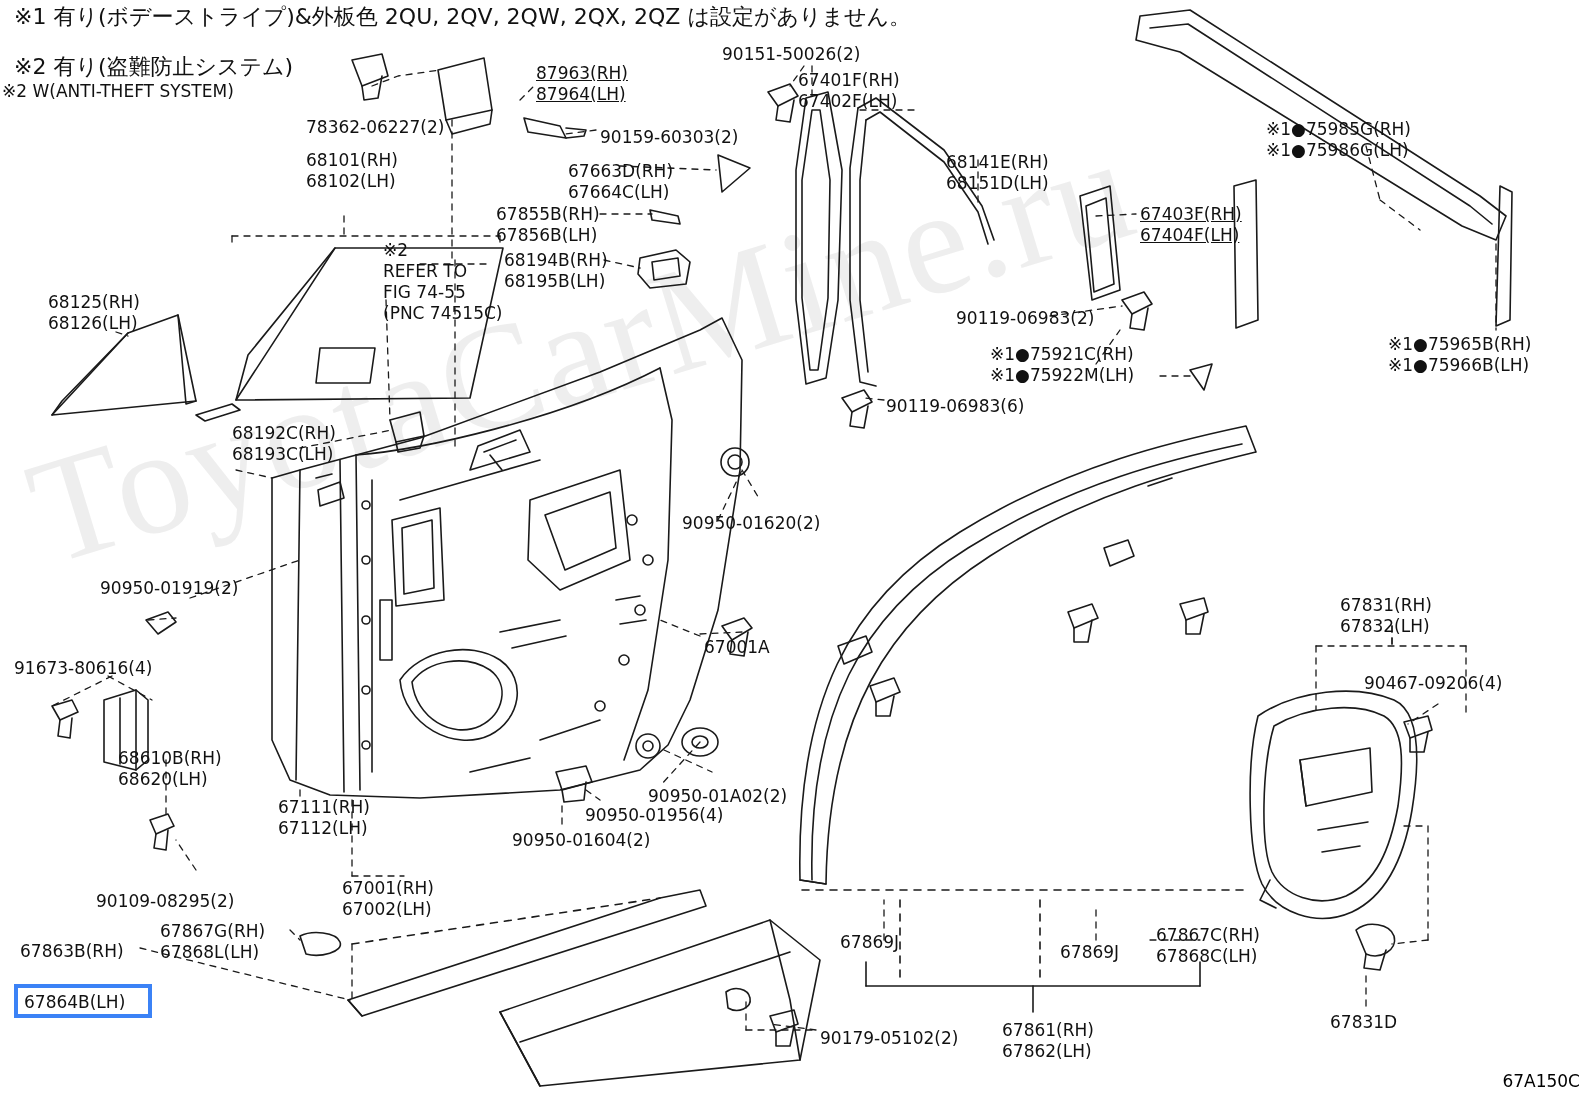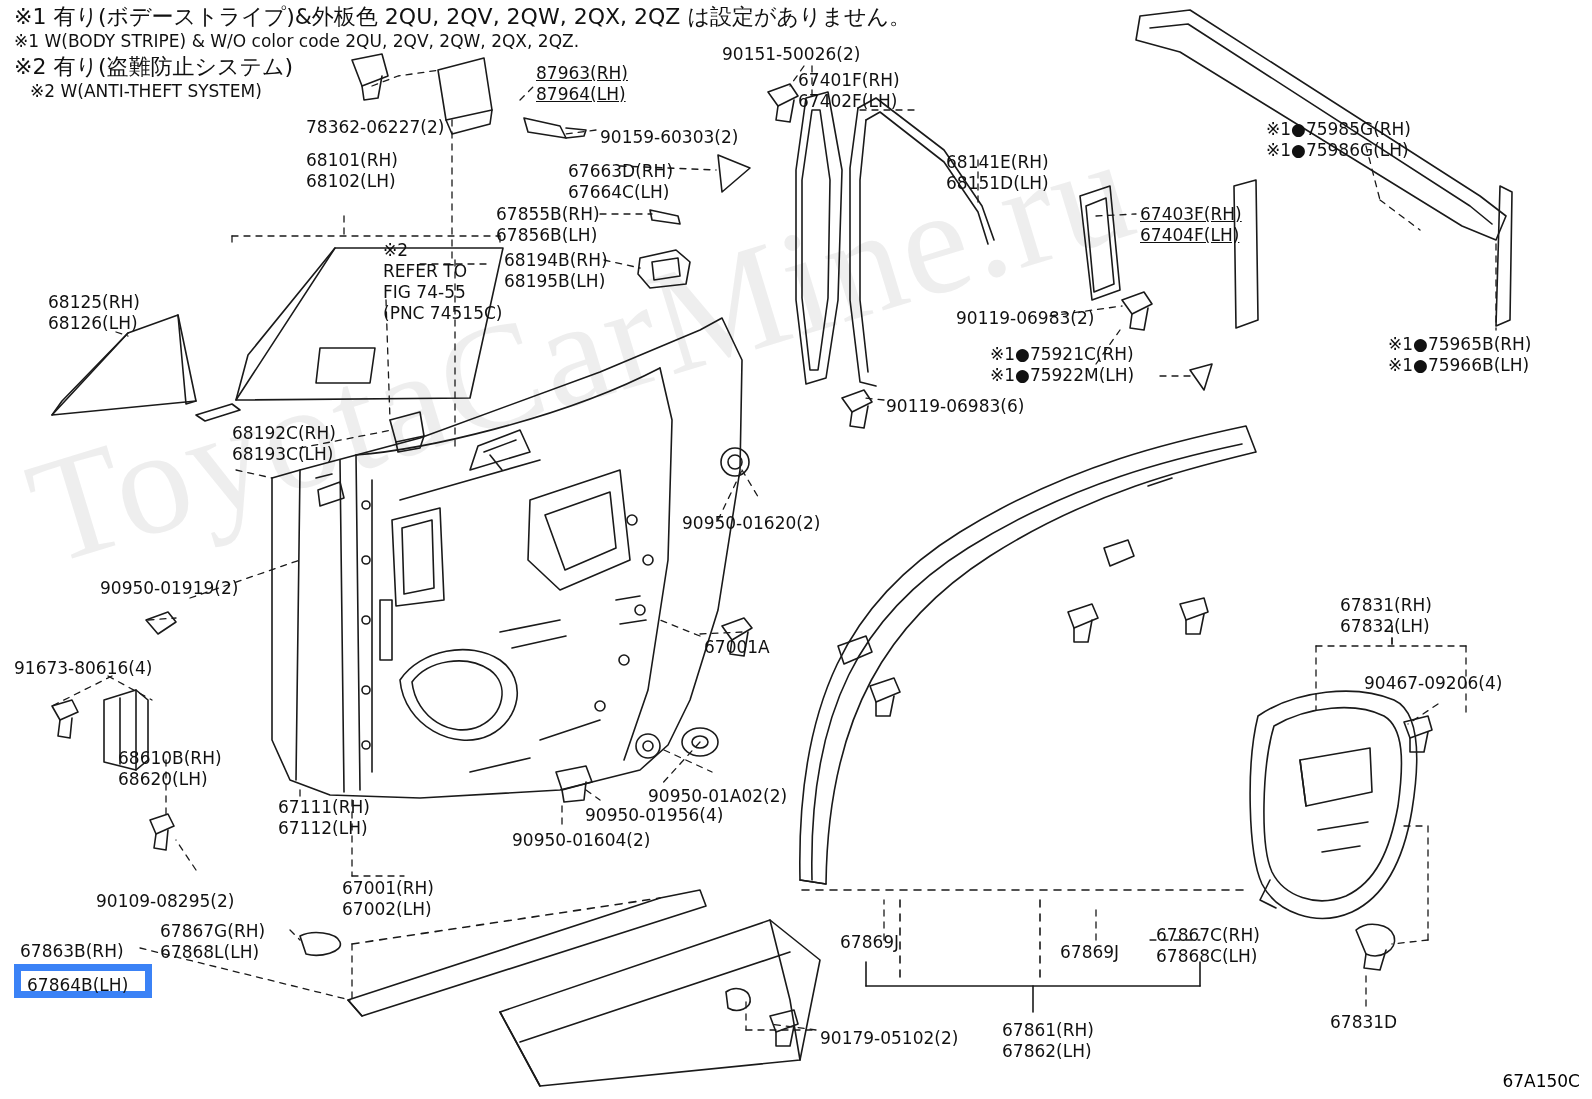--- a/index.html
+++ b/index.html
@@ -17,23 +17,24 @@
     font-size:17px;
     line-height:21px;
     white-space:pre;
     letter-spacing:0px;
     color:#111;
   }
   .lbl.jp{font-size:22px;line-height:22px;}
   .note{font-size:17px;line-height:23px;}
   .hl{
     position:absolute;
-    border:7px solid #3b82f6;
+    border:4px solid #3b82f6;
     background:#ffffff;
     box-sizing:border-box;
+    margin-top:20px;
   }
   .hl .lbl{position:static;display:block;padding:4px 6px 5px 6px;}
   .dot{
     display:inline-block;width:11px;height:11px;border-radius:50%;
     background:#111;vertical-align:middle;margin-right:6px;
   }
   .legend{position:absolute;font-size:17px;line-height:26px;}
   .code{position:absolute;font-size:17px;}
   svg{position:absolute;left:0;top:0;}
   .wm{
@@ -277,23 +278,22 @@
         <path d="M884 940 L884 900"></path>
         <path d="M1096 940 L1096 904"></path>
         <path d="M816 1030 L770 1024"></path>
         <path d="M746 1002 L746 1030"></path>
         <path d="M746 1030 L816 1030"></path>
       </g>
     </g>
   </svg>
 
   <div class="lbl jp note" style="left:14px;top:6px;">※1 有り(ボデーストライプ)&amp;外板色 2QU, 2QV, 2QW, 2QX, 2QZ は設定がありません。</div>
-  <div class="lbl note" style="left:14px;top:30px;">※1 W(BODY STRIPE) &amp; W/O color code 2QU, 2QV, 2QW, 2QX, 2QZ.</div>
   <div class="lbl jp note" style="left:14px;top:56px;">※2 有り(盗難防止システム)</div>
-  <div class="lbl note" style="left:30px;top:80px;text-align:center;">※2 W(ANTI-THEFT SYSTEM)</div>
+  <div class="lbl note" style="left:2px;top:80px;text-align:center;">※2 W(ANTI-THEFT SYSTEM)</div>
 
   <div class="lbl" style="left:536px;top:63px;text-decoration:underline;">87963(RH)
 87964(LH)</div>
   <div class="lbl" style="left:306px;top:117px;">78362-06227(2)</div>
   <div class="lbl" style="left:600px;top:127px;">90159-60303(2)</div>
   <div class="lbl" style="left:306px;top:150px;">68101(RH)
 68102(LH)</div>
   <div class="lbl" style="left:568px;top:161px;">67663D(RH)
 67664C(LH)</div>
   <div class="lbl" style="left:496px;top:204px;">67855B(RH)

